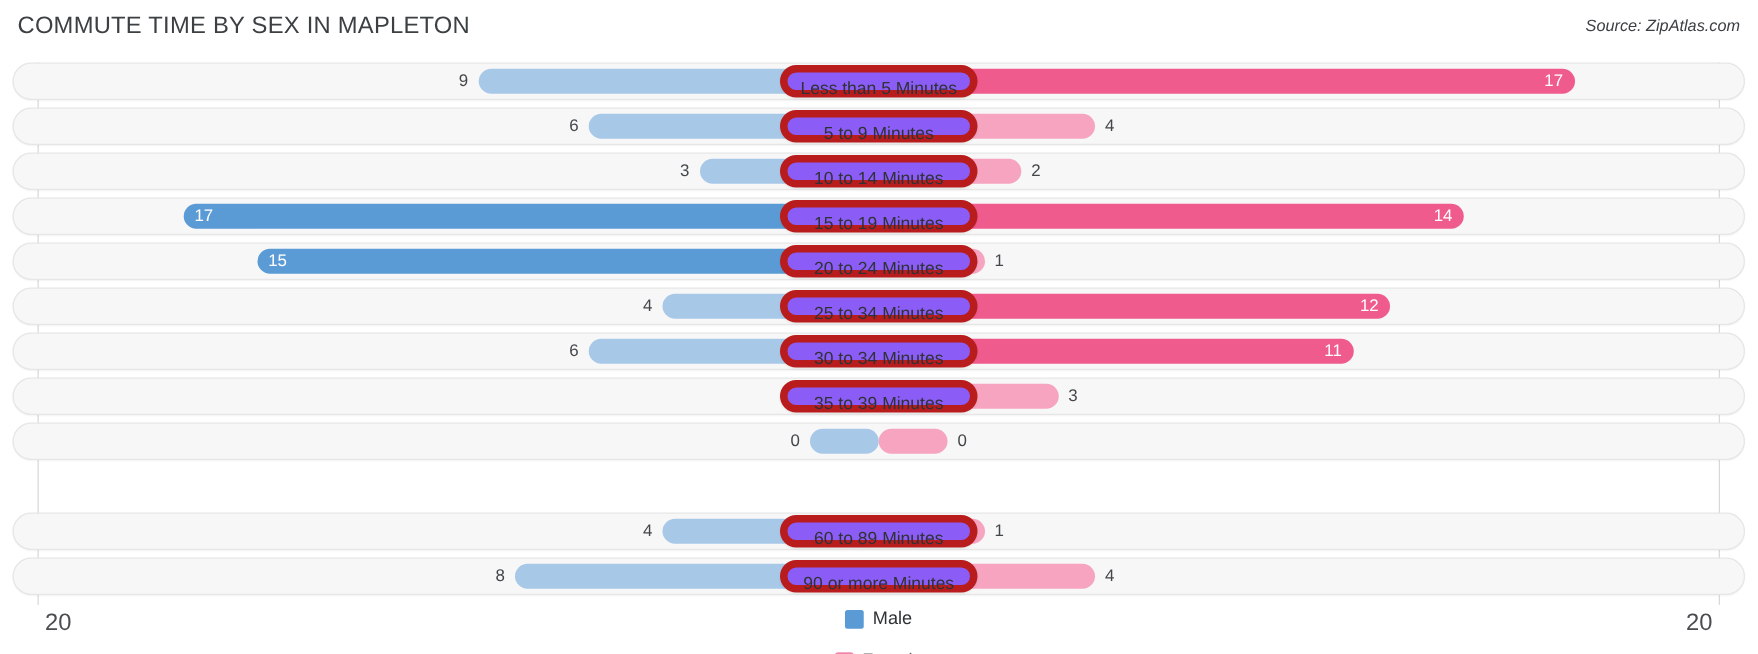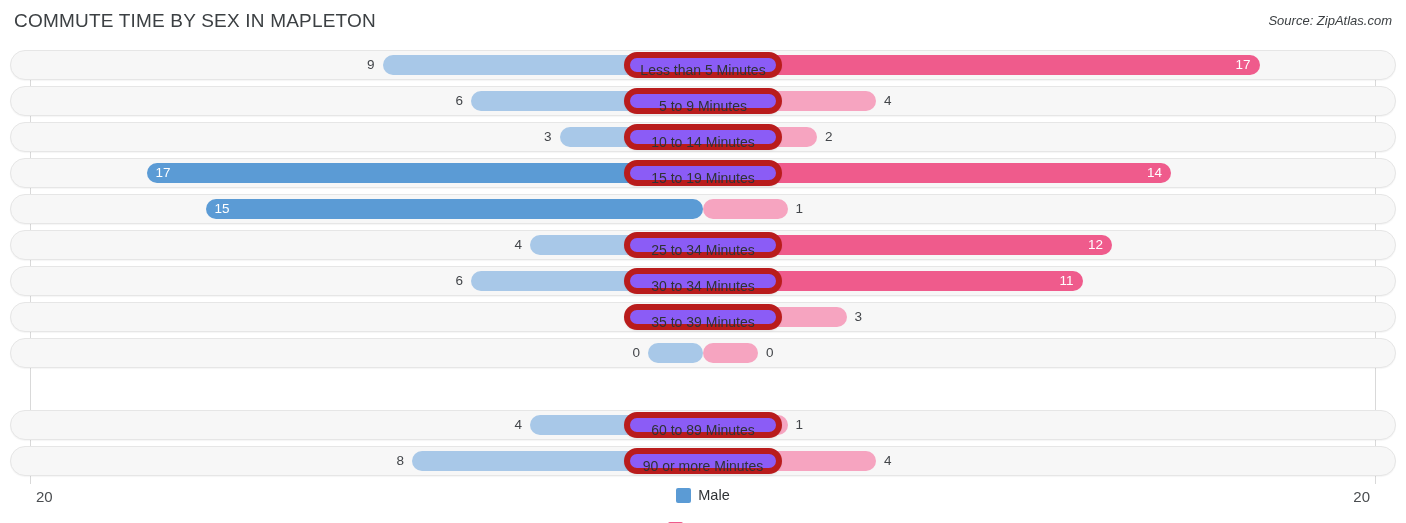--- a/index.html
+++ b/index.html
@@ -69,21 +69,21 @@
     border:6px solid #b91c1c;
     border-radius:13px;
     font-size:14px;color:#2f3235;
     text-align:center;white-space:nowrap;
     box-shadow:0 1px 2px rgba(0,0,0,.07);
     box-sizing:border-box;
   }
 
   
   .axis-label{
-    position:absolute;top:488px;font-size:15px;color:#4a4d50;
+    position:absolute;top:488px;font-size:19px;color:#4a4d50;
   }
   .axis-left{left:36px;}
   .axis-right{right:36px;}
 
   .legend{
     position:absolute;top:487px;left:0;width:1406px;
     display:flex;justify-content:center;align-items:center;gap:18px;flex-direction:column;
   }
   .legend-item{display:flex;align-items:center;gap:7px;}
   .legend-swatch{width:15px;height:15px;border-radius:2px;display:block;}
@@ -131,20 +131,21 @@
         <div class="val inL" style="left: 136.5px; width: 60px;">17</div>
         <div class="val inR" style="left: 1101px; width: 60px;">14</div>
         <div class="cat-pill" style="left: 614px; width: 158px;">15 to 19 Minutes</div>
       </div>
       <div class="row" style="top: 144px;">
         <div class="track"></div>
         <div class="bar male" style="left: 195.5px; width: 497.5px; background: rgb(91, 155, 213);"></div>
         <div class="bar female" style="left: 693px; width: 84.5px; background: rgb(246, 164, 192);"></div>
         <div class="val inL" style="left: 195.5px; width: 60px;">15</div>
         <div class="val outR" style="left: 785.5px; width: 60px;">1</div>
+        <div class="cat-pill" style="left: 614px; width: 158px;">20 to 24 Minutes</div>
       </div>
       <div class="row" style="top: 180px;">
         <div class="track"></div>
         <div class="bar male" style="left: 520px; width: 173px; background: rgb(168, 200, 232);"></div>
         <div class="bar female" style="left: 693px; width: 409px; background: rgb(239, 91, 140);"></div>
         <div class="val outL" style="left: 452px; width: 60px;">4</div>
         <div class="val inR" style="left: 1042px; width: 60px;">12</div>
         <div class="cat-pill" style="left: 614px; width: 158px;">25 to 34 Minutes</div>
       </div>
       <div class="row" style="top: 216px;">

